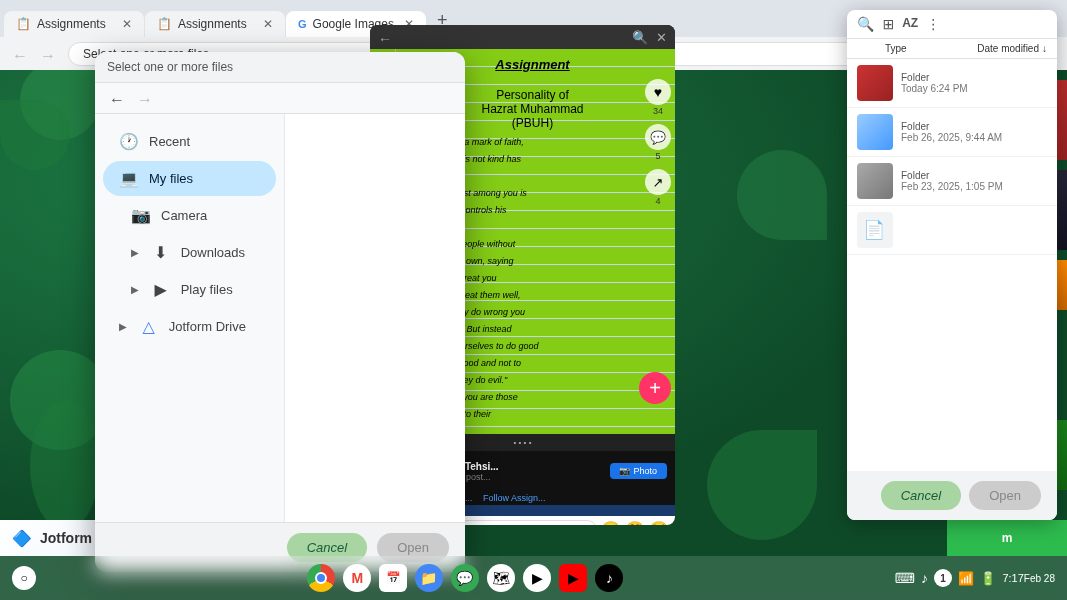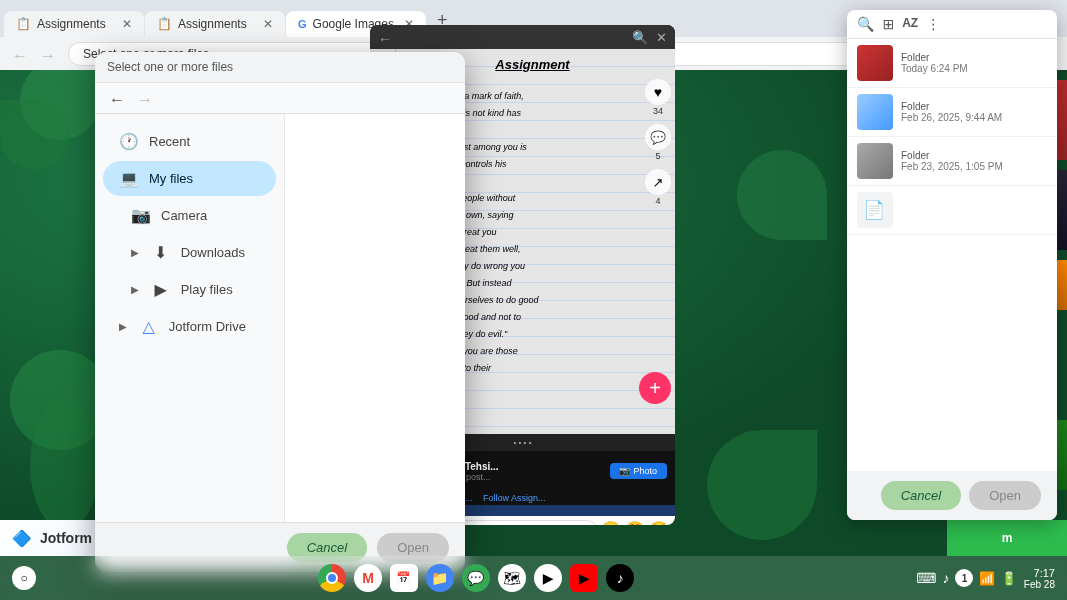--- a/index.html
+++ b/index.html
@@ -495,21 +495,21 @@
 <div class="social-overlay" style="top:25px;left:370px;width:305px;height:500px;">
 
   <div style="background:#333;display:flex;align-items:center;justify-content:space-between;padding:4px 8px;">
     <button style="background:none;border:none;color:#aaa;font-size:14px;cursor:pointer;">←</button>
     <div style="display:flex;gap:8px;">
       <button style="background:none;border:none;color:#aaa;font-size:13px;cursor:pointer;">🔍</button>
       <button style="background:none;border:none;color:#aaa;font-size:13px;cursor:pointer;">✕</button>
     </div>
   </div>
 
-  <div style="flex:1;position:relative;background:#e5e5e5;overflow:hidden;height:385px;">
+  <div style="flex:1;position:relative;background:#84cc16;overflow:hidden;height:385px;">
 
     <div style="position:absolute;inset:0;">
       <div style="position:absolute;left:25px;top:0;bottom:0;border-left:1px solid #e8b0b0;"></div>
 
       <div id="note-lines-container">
           <div style="border-bottom: 1px solid rgb(200, 212, 232); height: 18px;"></div>
           <div style="border-bottom: 1px solid rgb(200, 212, 232); height: 18px;"></div>
           <div style="border-bottom: 1px solid rgb(200, 212, 232); height: 18px;"></div>
           <div style="border-bottom: 1px solid rgb(200, 212, 232); height: 18px;"></div>
           <div style="border-bottom: 1px solid rgb(200, 212, 232); height: 18px;"></div>
@@ -529,20 +529,21 @@
           <div style="border-bottom: 1px solid rgb(200, 212, 232); height: 18px;"></div>
           <div style="border-bottom: 1px solid rgb(200, 212, 232); height: 18px;"></div>
           <div style="border-bottom: 1px solid rgb(200, 212, 232); height: 18px;"></div>
           <div style="border-bottom: 1px solid rgb(200, 212, 232); height: 18px;"></div>
         </div>
     </div>
 
     <div style="position:relative;z-index:1;padding:8px 12px 8px 32px;font-family:sans-serif;">
       <div style="text-align:center;font-size:13px;font-weight:bold;text-decoration:underline;font-style:italic;">Assignment</div>
       <div style="font-size:11px;">Topic:→</div>
+      <div style="text-align:center;font-size:12px;font-weight:500;margin:4px 0;">Personality of<br>Hazrat Muhammad<br>(PBUH)</div>
 
       <div style="font-size:9px;line-height:17px;margin-top:4px;">★ <em>"Kindness is a mark of faith,<br>&nbsp;&nbsp;&nbsp;and whoever is not kind has<br>&nbsp;&nbsp;&nbsp;no faith."</em></div>
       <div style="font-size:9px;line-height:17px;">★ <em>"The strongest among you is<br>&nbsp;&nbsp;&nbsp;the one who controls his<br>&nbsp;&nbsp;&nbsp;anger."</em></div>
       <div style="font-size:9px;line-height:17px;">★ <em>"Do not be people without<br>&nbsp;&nbsp;&nbsp;minds of your own, saying<br>&nbsp;&nbsp;&nbsp;that if others treat you<br>&nbsp;&nbsp;&nbsp;well you will treat them well,<br>&nbsp;&nbsp;&nbsp;and that if they do wrong you<br>&nbsp;&nbsp;&nbsp;will do wrong. But instead<br>&nbsp;&nbsp;&nbsp;accustom yourselves to do good<br>&nbsp;&nbsp;&nbsp;if people do good and not to<br>&nbsp;&nbsp;&nbsp;do wrong if they do evil."</em></div>
       <div style="font-size:9px;line-height:17px;">★ <em>"The best of you are those<br>&nbsp;&nbsp;&nbsp;who are best to their<br>&nbsp;&nbsp;&nbsp;Amira."</em></div>
 
     </div>
 
     <div style="position:absolute;right:4px;top:30px;display:flex;flex-direction:column;gap:8px;align-items:center;z-index:5;">
 
@@ -596,20 +597,28 @@
 <div class="google-panel">
   <div class="gp-toolbar">
     <div class="gp-toolbar-icons">
       <span style="cursor:pointer;">🔍</span>
       <span style="cursor:pointer;">⊞</span>
       <span style="cursor:pointer;font-size:12px;font-weight:bold;">AZ</span>
       <span style="cursor:pointer;">⋮</span>
     </div>
   </div>
 
+  <div style="display:flex;align-items:center;padding:4px 10px;border-bottom:1px solid #e0e0e0;font-size:10px;color:#333;gap:8px;">
+    <div style="width:20px;"></div>
+    <div style="flex:1;">Type</div>
+    <div style="display:flex;align-items:center;gap:3px;">
+      <span>Date modified</span>
+      <span>↓</span>
+    </div>
+  </div>
 
   <div class="gp-list">
 
     <div class="gp-list-item">
       <div class="gp-thumb gp-thumb-1" style="width:36px;height:36px;border-radius:4px;background:linear-gradient(135deg,#cc3333,#992222);"></div>
       <div class="gp-item-info">
         <div class="gp-item-type">Folder</div>
         <div class="gp-item-date">Today 6:24 PM</div>
       </div>
     </div>
@@ -686,18 +695,18 @@
     <div class="taskbar-app">
       <div style="width:28px;height:28px;border-radius:50%;background:#000;display:flex;align-items:center;justify-content:center;font-size:14px;color:#fff;">♪</div>
     </div>
   </div>
   <div class="taskbar-right">
     <span style="font-size:14px;">⌨</span>
     <span style="font-size:14px;">♪</span>
     <div style="background:#fff;color:#333;border-radius:50%;width:18px;height:18px;display:flex;align-items:center;justify-content:center;font-size:10px;font-weight:bold;">1</div>
     <span style="font-size:13px;">📶</span>
     <span style="font-size:13px;">🔋</span>
-    <div style="display:flex;flex-direction:column;align-items:flex-end;">
+    <div style="display:flex;flex-direction:row;align-items:flex-end;">
       <span>7:17</span>
       <span style="font-size:10px;">Feb 28</span>
     </div>
   </div>
 </div>
 
 </body></html>

